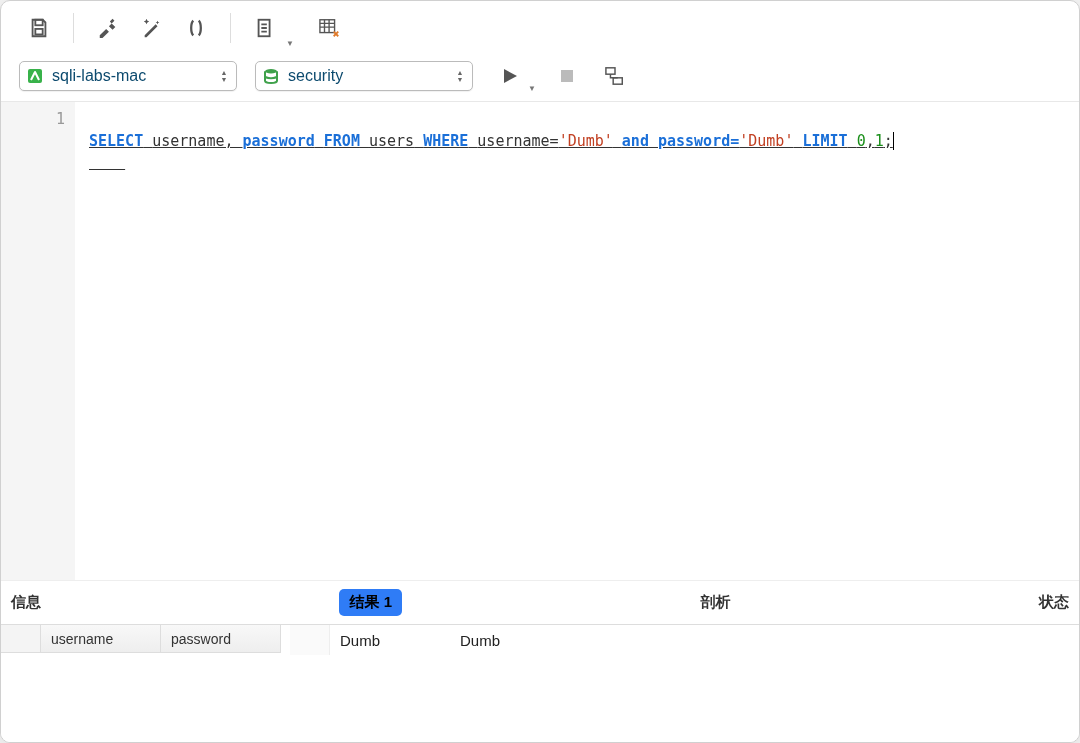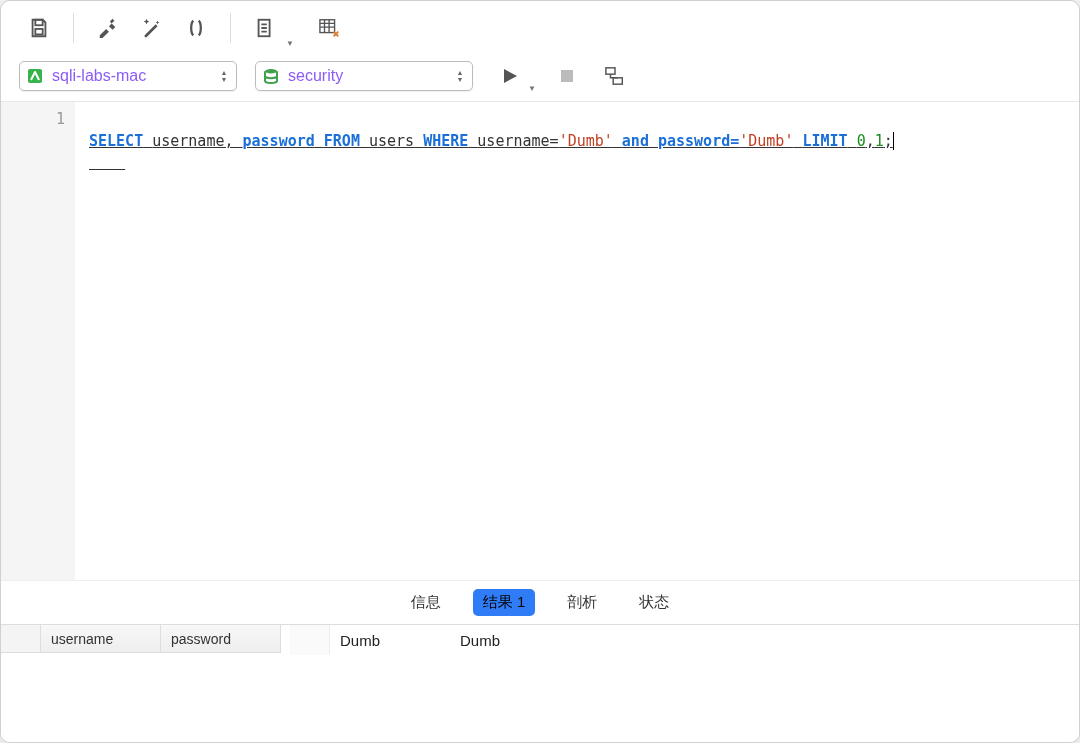--- a/index.html
+++ b/index.html
@@ -70,21 +70,21 @@
     cursor: pointer;
     box-shadow: inset 0 1px 0 rgba(255,255,255,0.6), 0 1px 1px rgba(0,0,0,0.06);
     min-width: 210px;
     font-size: 16px;
     position: relative;
   }
   .dropdown .dd-icon {
     width: 18px; height: 18px;
     display: inline-flex; align-items:center; justify-content:center;
   }
-  .dropdown .dd-label { flex: 1; color: #8b5cf6; }
+  .dropdown .dd-label { flex: 1; color: #0c4a6e; }
   .dd-updown {
     width: 12px; height: 18px;
     display:flex; flex-direction:column; align-items:center; justify-content:center;
     color:#666; font-size:7px; line-height:7px;
   }
   .run-group {
     display:flex; align-items:center; gap:14px;
     margin-left: 2px;
   }
   .run-btn {
@@ -131,24 +131,25 @@
     display:inline-block; width:1px; height:18px; background:#000; vertical-align:middle;
     margin-left:0px; position:relative; top:-1px;
   }
 
   
   .tabs-bar {
     height: 44px;
     border-top: 1px solid #eee;
     display: flex;
     align-items: center;
-    justify-content: center;
+    justify-content: space-between;
     gap: 22px;
     background:#fff;
     font-size: 15px;
+    font-weight: bold;
   }
   .tab {
     padding: 4px 10px;
     border-radius: 5px;
     cursor: pointer;
     color: #333;
   }
   .tab.active {
     background: #2f7cf6;
     color: #000000;

